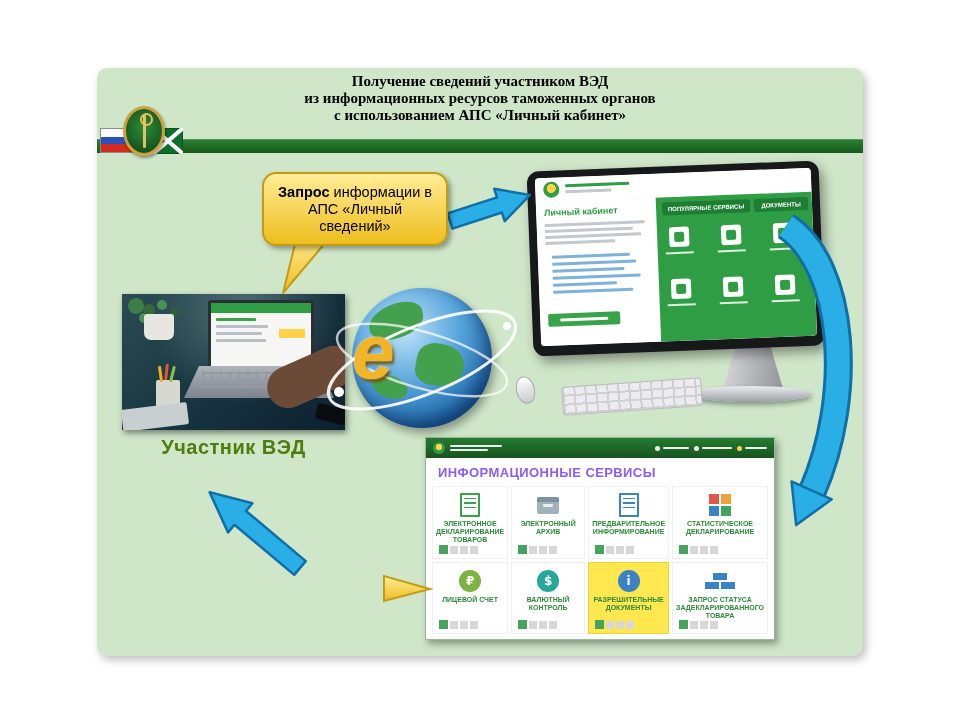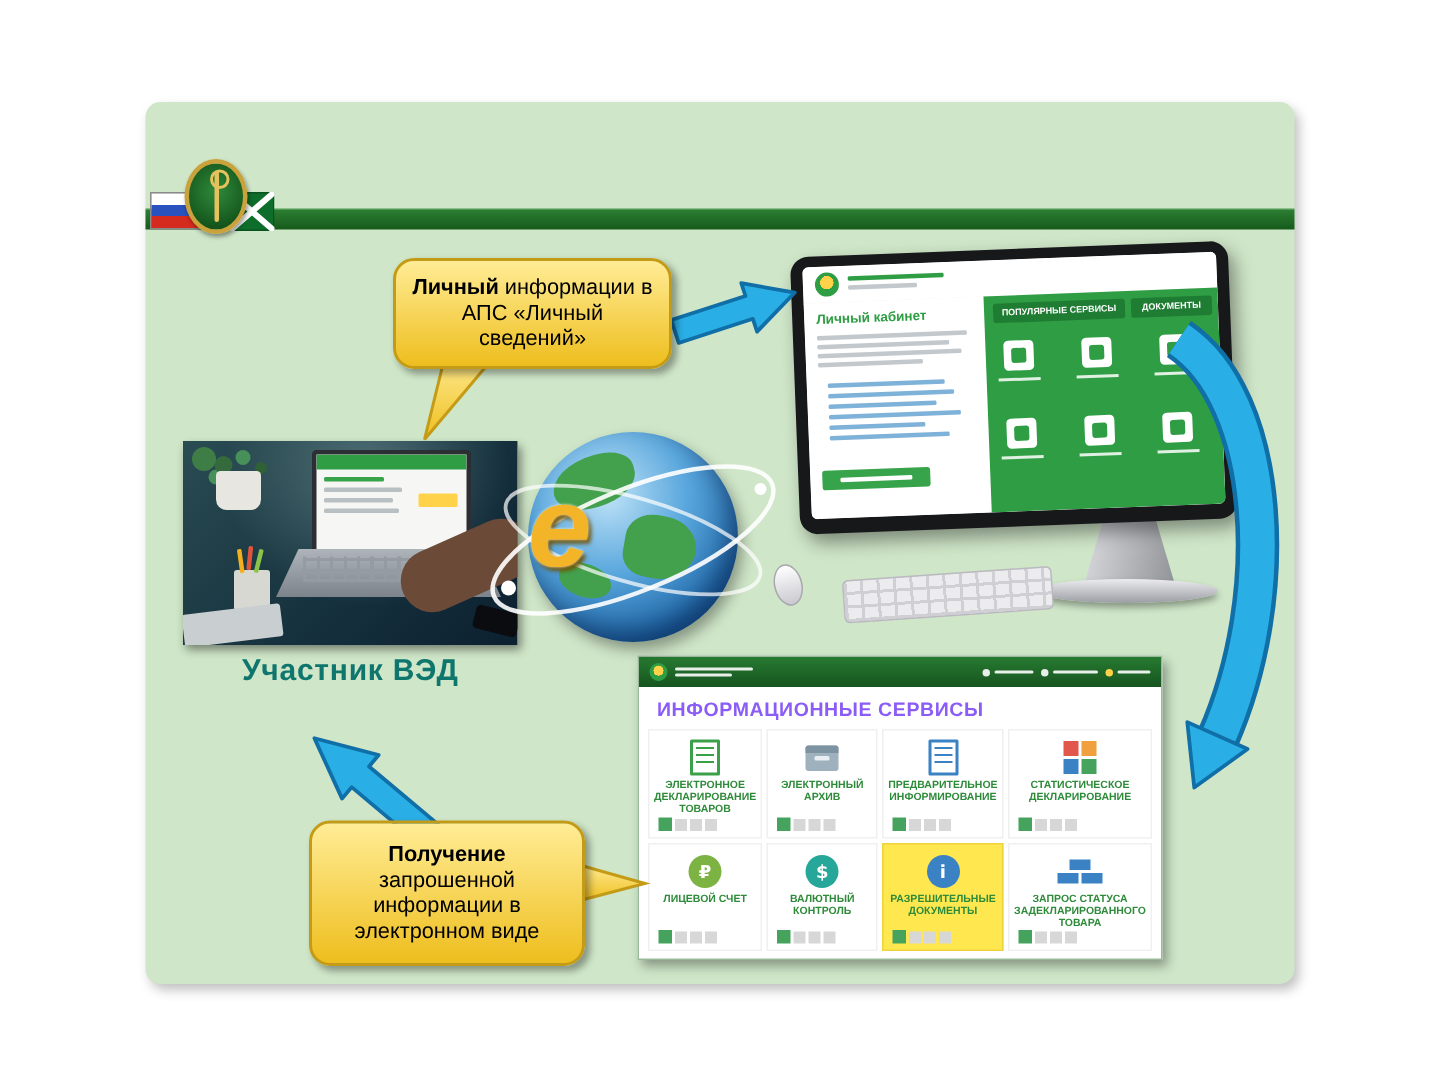--- a/index.html
+++ b/index.html
@@ -63,21 +63,21 @@
   .arm{position:absolute;right:-12px;top:62px;width:92px;height:42px;background:#6b4a38;
        border-radius:22px;transform:rotate(-24deg);}
   .cup{position:absolute;left:34px;top:86px;width:24px;height:30px;background:#d8d8d2;border-radius:2px 2px 5px 5px;}
   .pencil{position:absolute;width:3px;height:16px;border-radius:1px;}
   .papers{position:absolute;left:0px;top:112px;width:66px;height:22px;background:#c9ced1;
           transform:rotate(-7deg);border-radius:2px;}
   .phone{position:absolute;left:194px;top:112px;width:30px;height:16px;background:#0a0c10;
          border-radius:3px;transform:rotate(14deg);}
 
   .participant-label{position:absolute;left:122px;top:436px;width:223px;text-align:center;z-index:4;
-         font-size:20px;font-weight:bold;color:#0f766e;letter-spacing:.5px;}
+         font-size:20px;font-weight:bold;color:#4d7c0f;letter-spacing:.5px;}
 
   
   .globe{position:absolute;left:352px;top:288px;width:140px;height:140px;z-index:4;}
   .sphere{position:absolute;inset:0;border-radius:50%;overflow:hidden;
           background:radial-gradient(circle at 38% 30%,#bfe3f7,#5aa7dd 40%,#1d66a8 75%,#123f72 100%);
           box-shadow:3px 5px 9px rgba(0,0,0,.35), inset -6px -8px 14px rgba(0,0,30,.35);}
   .cont{position:absolute;background:#43a04c;}
   .c1{left:16px;top:16px;width:56px;height:34px;border-radius:60% 40% 55% 45%;transform:rotate(-15deg);}
   .c2{left:64px;top:56px;width:48px;height:42px;border-radius:45% 55% 60% 40%;transform:rotate(10deg);}
   .c3{left:20px;top:88px;width:36px;height:22px;border-radius:50%;transform:rotate(18deg);}
@@ -165,20 +165,25 @@
 
   .overlay{position:absolute;left:0;top:0;z-index:6;pointer-events:none;}
 </style>
 </head>
 <body>
 
 <div class="stage">
 
   <div class="panel"></div>
 
+  <div class="title">
+    <div>Получение сведений участником ВЭД</div>
+    <div>из информационных ресурсов таможенных органов</div>
+    <div>с использованием АПС «Личный кабинет»</div>
+  </div>
 
   <div class="hbar"></div>
 
   <div class="emblems">
     <div class="flag-ru"></div>
     <svg class="cflag" width="30" height="26" viewBox="0 0 30 26">
       <rect x="0.5" y="0.5" width="29" height="25" fill="#0d6e2b" stroke="#0a5220"></rect>
       <line x1="0" y1="0" x2="30" y2="26" stroke="#fff" stroke-width="4"></line>
       <line x1="30" y1="0" x2="0" y2="26" stroke="#fff" stroke-width="4"></line>
     </svg>
@@ -428,23 +433,18 @@
         <polygon points="-4,-22 34,0 -4,22" fill="#2aaee6" stroke="#0f6fa6" stroke-width="2.5" stroke-linejoin="round"></polygon>
       </g>
     </g>
     <g transform="translate(300,568) rotate(-140)">
       <polygon points="0,-9 78,-9 78,-19 118,0 78,19 78,9 0,9" fill="#2aaee6" stroke="#0f6fa6" stroke-width="2.5" stroke-linejoin="round"></polygon>
     </g>
   </svg>
 
   <div class="callout co-request">
     <div>
-      <b>Личный</b><span> информации в АПС «Личный сведений»</span>
-    </div>
-  </div>
-
-  <div class="callout co-receive">
-    <div>
-      <b>Получение</b><span> запрошенной информации в электронном виде</span>
-    </div>
-  </div>
+      <b>Запрос</b><span> информации в АПС «Личный сведений»</span>
+    </div>
+  </div>
+
 
 </div>
 
 </body></html>

